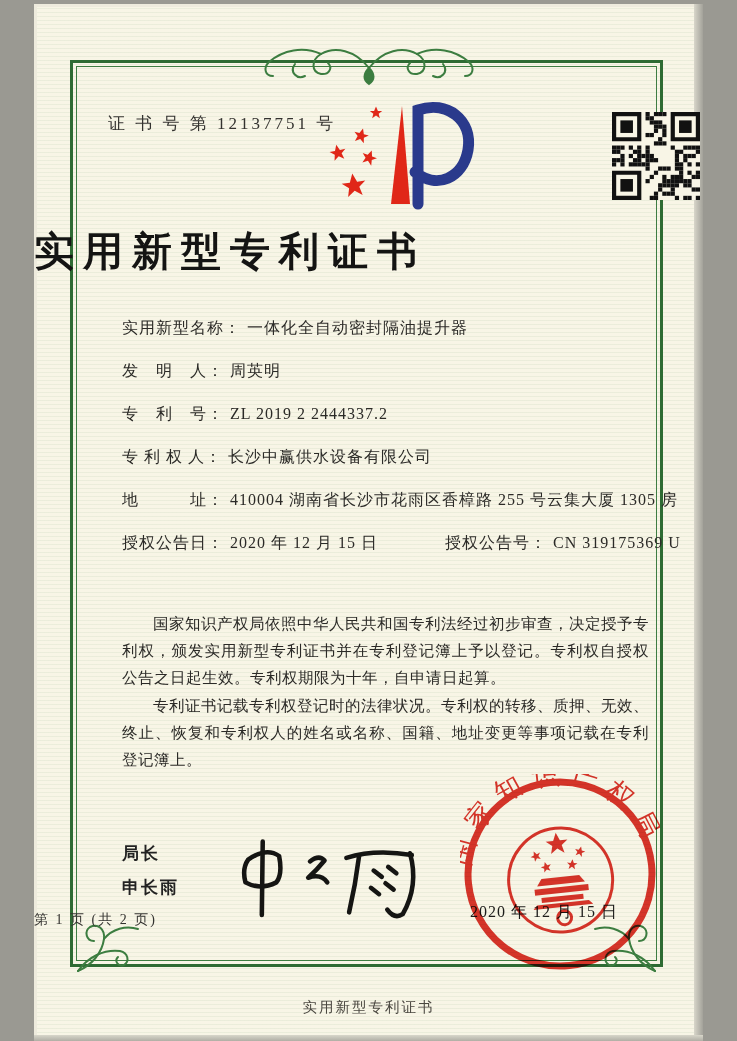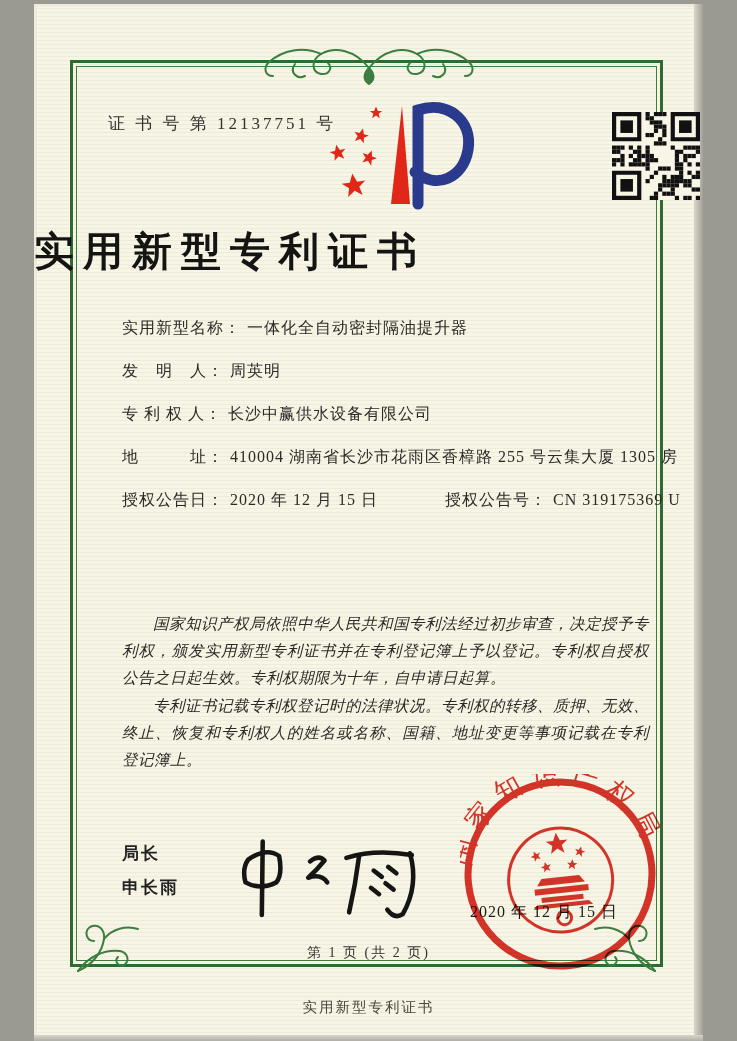--- a/index.html
+++ b/index.html
@@ -38,36 +38,36 @@
   .title{position:absolute;left:0;right:0;top:220px;text-align:left;
     font-size:40px;font-weight:bold;letter-spacing:9px;color:#141413;}
 
   .fields{position:absolute;left:88px;right:50px;top:314px;font-size:16px;}
   .frow{height:43px;letter-spacing:1px;white-space:nowrap;}
   .flabel{color:#2b2a27;}
   .fvalue{color:#2b2a27;margin-left:6px;}
   .grant2{margin-left:62px;text-align:center;}
 
   .bodytext{position:absolute;left:88px;right:54px;top:606px;
-    font-size:15.5px;line-height:27px;text-align:justify;color:#2b2a27;font-style:italic;}
+    font-size:15.5px;line-height:27px;text-align:justify;color:#2b2a27;}
   .bodytext p{margin:0 0 1px 0;text-indent:2em;letter-spacing:0.5px;}
 
   .signer{position:absolute;left:88px;top:838px;
     font-family:"Liberation Sans","DejaVu Sans",sans-serif;
     font-size:17px;color:#222;letter-spacing:2px;}
   .signer div{height:34px;font-weight:bold;}
 
   .sig{position:absolute;left:196px;top:822px;width:200px;height:100px;}
 
   .sealwrap{position:absolute;left:426px;top:770px;width:200px;height:200px;}
   .sealwrap svg{opacity:.92;mix-blend-mode:multiply;}
   .sealdate{position:absolute;left:436px;top:898px;font-size:16px;
     letter-spacing:1px;color:#1c1c1a;z-index:0;}
 
-  .pageno{position:absolute;left:0;right:0;top:940px;text-align:center;
+  .pageno{position:absolute;left:0;right:0;top:907px;
     font-size:14px;letter-spacing:2px;color:#33322f;}
   .backnote{position:absolute;left:0;right:0;top:994px;text-align:center;
     font-size:14.5px;letter-spacing:2px;color:#4a4740;}
 </style>
 </head>
 <body>
 
 <div class="page">
 
   <div class="edge-t"></div>
@@ -267,20 +267,23 @@
   <div class="title">实用新型专利证书</div>
 
   <div class="fields">
     <div class="frow">
       <span class="flabel">实用新型名称：</span><span class="fvalue">一体化全自动密封隔油提升器</span>
     </div>
     <div class="frow">
       <span class="flabel">发　明　人：</span><span class="fvalue">周英明</span>
     </div>
     <div class="frow">
+      <span class="flabel">专　利　号：</span><span class="fvalue">ZL 2019 2 2444337.2</span>
+    </div>
+    <div class="frow">
       <span class="flabel">专 利 权 人：</span><span class="fvalue">长沙中赢供水设备有限公司</span>
     </div>
     <div class="frow">
       <span class="flabel">地　　　址：</span><span class="fvalue">410004 湖南省长沙市花雨区香樟路 255 号云集大厦 1305 房</span>
     </div>
     <div class="frow">
       <span class="flabel">授权公告日：</span><span class="fvalue">2020 年 12 月 15 日</span>
       <span class="flabel grant2">授权公告号：</span><span class="fvalue">CN 319175369 U</span>
     </div>
   </div>

